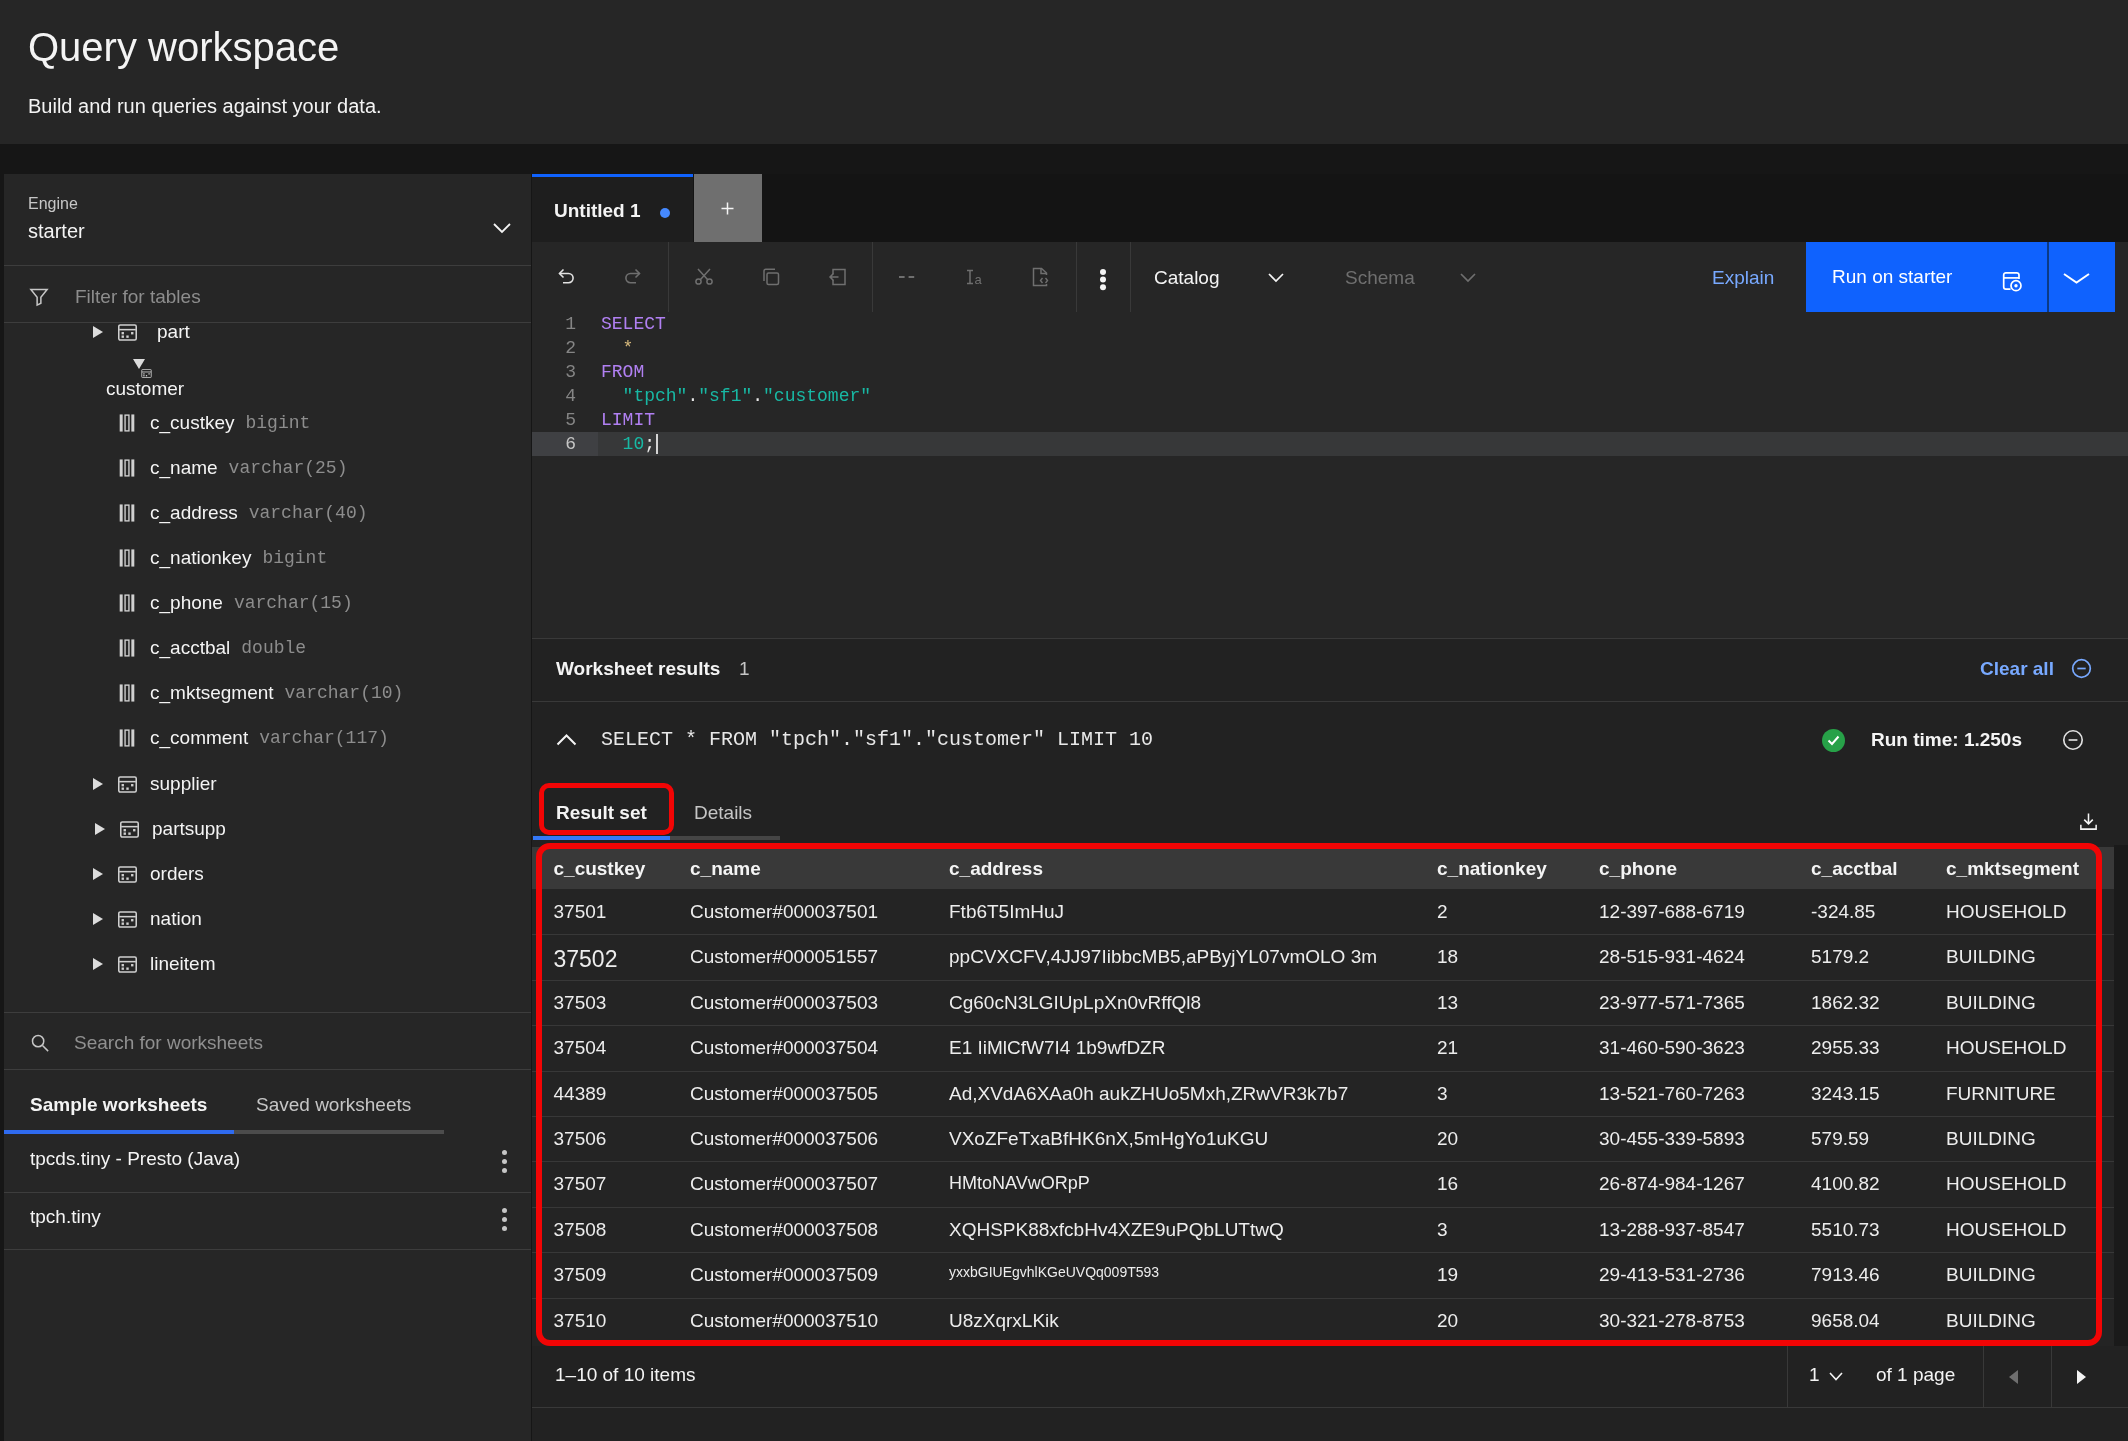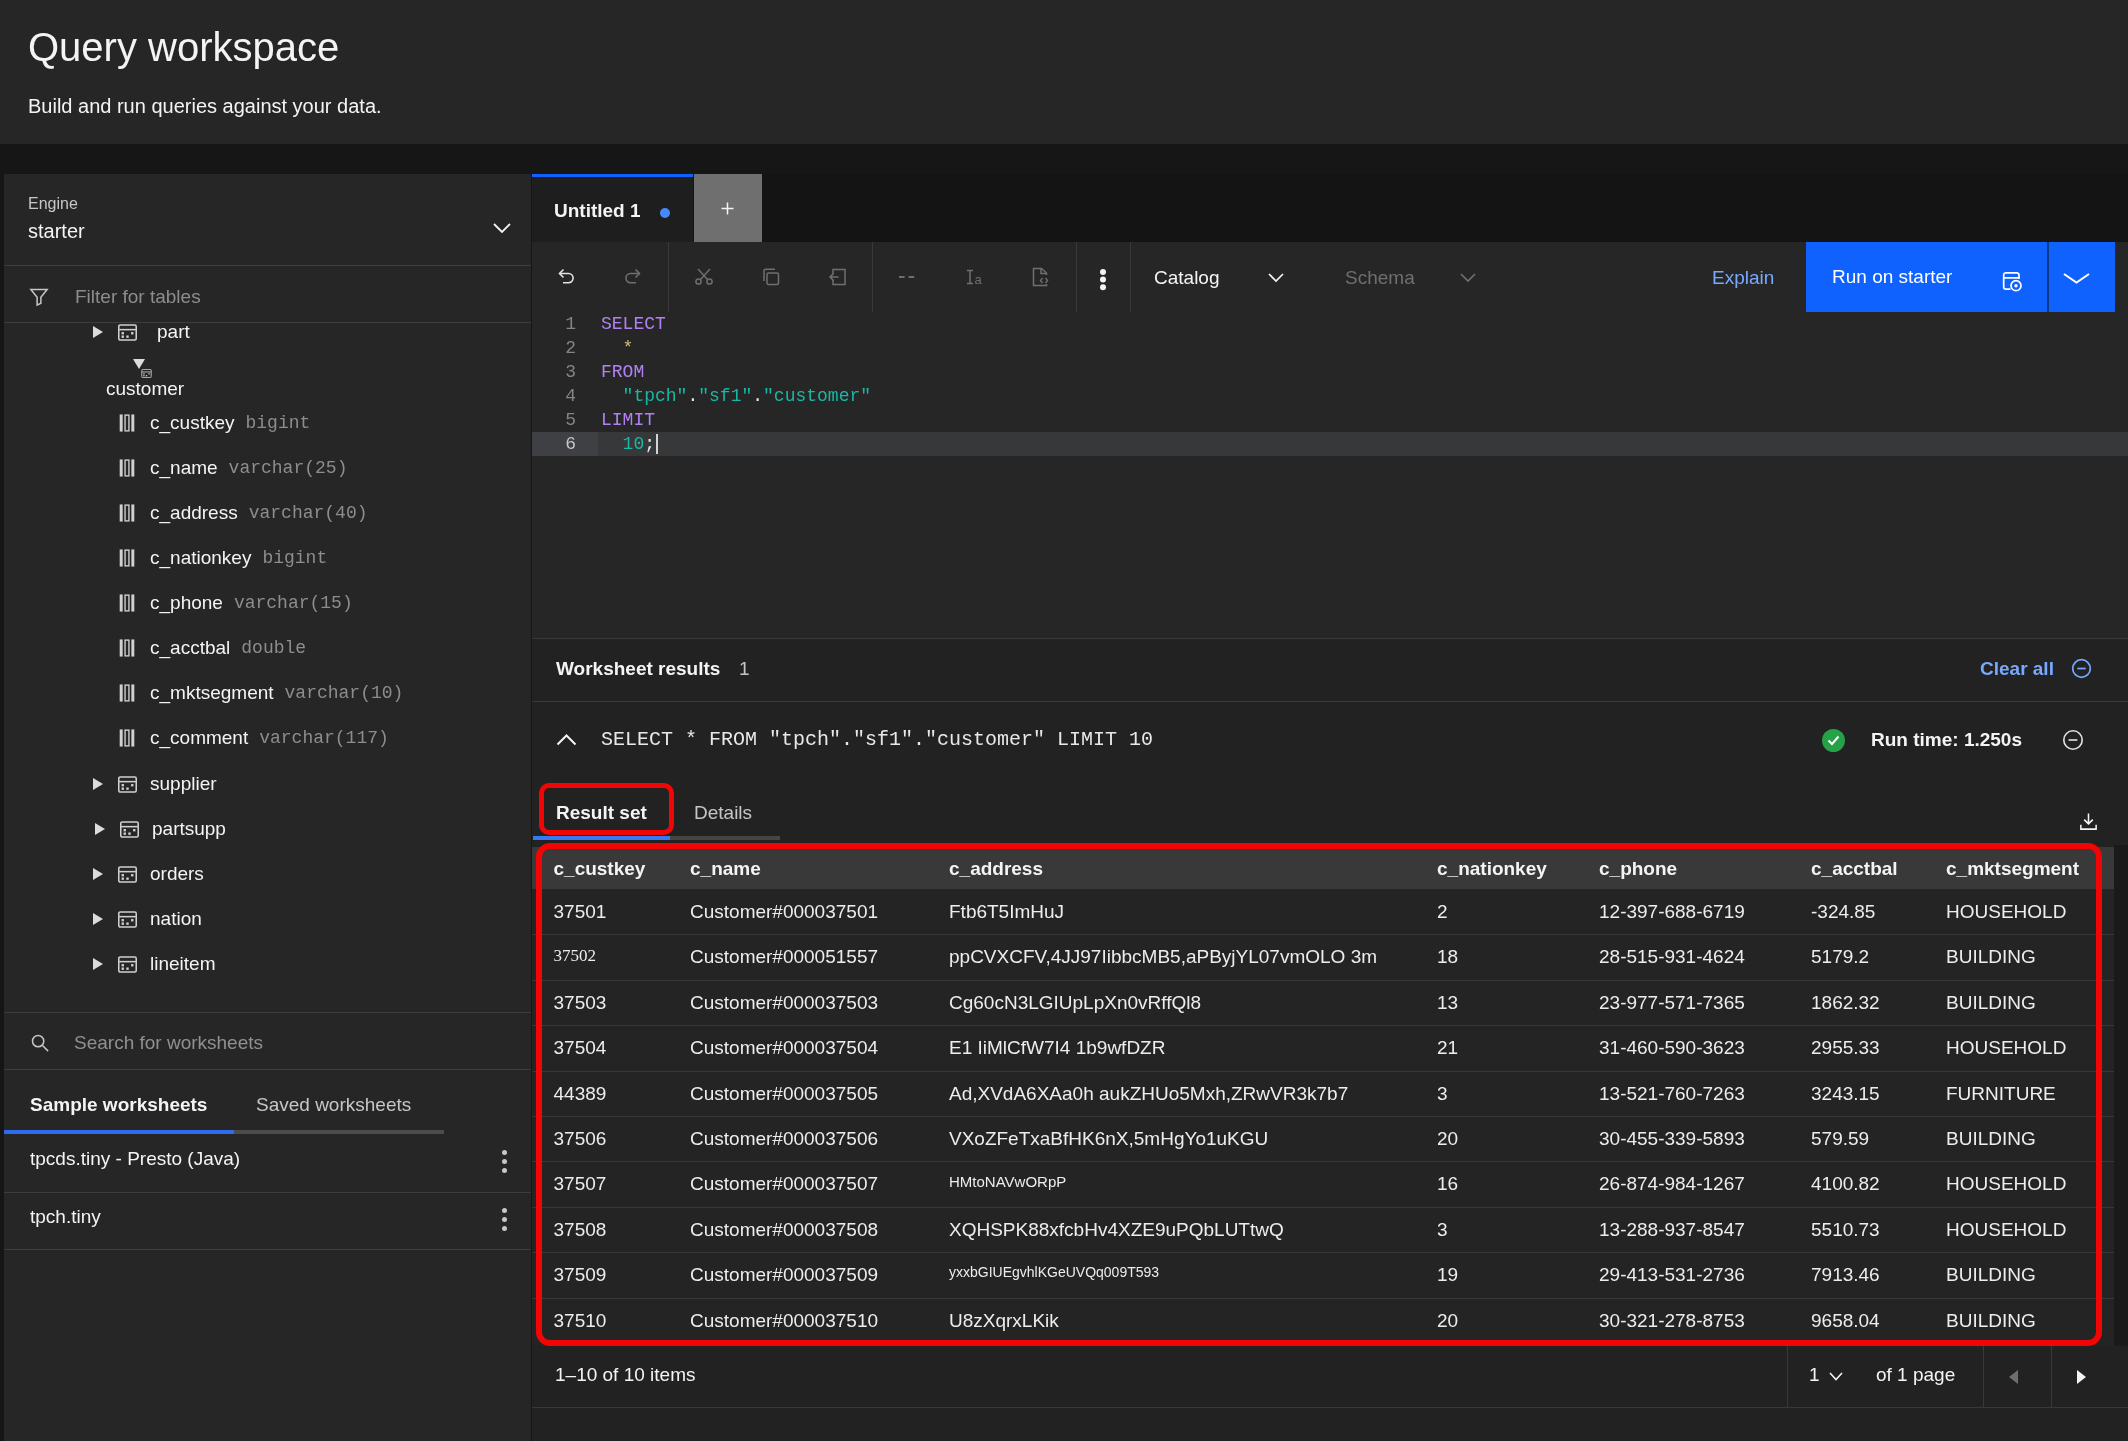--- a/index.html
+++ b/index.html
@@ -368,21 +368,21 @@
       <div class="abs" style="left:1279px;top:11px;font-size:19px;font-weight:bold;color:#f4f4f4;">c_acctbal</div>
       <div class="abs" style="left:1414px;top:11px;font-size:19px;font-weight:bold;color:#f4f4f4;">c_mktsegment</div>
       <div class="abs" style="left:21.5px;top:54px;font-size:19px;color:#ededed;">37501</div>
       <div class="abs" style="left:158px;top:54px;font-size:19px;color:#ededed;">Customer#000037501</div>
       <div class="abs" style="left:417px;top:54px;font-size:19px;color:#ededed;">Ftb6T5ImHuJ</div>
       <div class="abs" style="left:905px;top:54px;font-size:19px;color:#ededed;">2</div>
       <div class="abs" style="left:1067px;top:54px;font-size:19px;color:#ededed;">12-397-688-6719</div>
       <div class="abs" style="left:1279px;top:54px;font-size:19px;color:#ededed;">-324.85</div>
       <div class="abs" style="left:1414px;top:54px;font-size:19px;color:#ededed;">HOUSEHOLD</div>
       <div class="abs" style="left:0;top:87px;width:1582px;height:1px;background:#383838;"></div>
-      <div class="abs" style="left:21.5px;top:99px;font-size:17px;color:#ededed;font-family:Liberation Serif, serif;">37502</div>
+      <div class="abs" style="left:21.5px;top:99px;font-size:23px;color:#ededed;">37502</div>
       <div class="abs" style="left:158px;top:99px;font-size:19px;color:#ededed;">Customer#000051557</div>
       <div class="abs" style="left:417px;top:99px;font-size:19px;color:#ededed;">ppCVXCFV,4JJ97IibbcMB5,aPByjYL07vmOLO 3m</div>
       <div class="abs" style="left:905px;top:99px;font-size:19px;color:#ededed;">18</div>
       <div class="abs" style="left:1067px;top:99px;font-size:19px;color:#ededed;">28-515-931-4624</div>
       <div class="abs" style="left:1279px;top:99px;font-size:19px;color:#ededed;">5179.2</div>
       <div class="abs" style="left:1414px;top:99px;font-size:19px;color:#ededed;">BUILDING</div>
       <div class="abs" style="left:0;top:133px;width:1582px;height:1px;background:#383838;"></div>
       <div class="abs" style="left:21.5px;top:145px;font-size:19px;color:#ededed;">37503</div>
       <div class="abs" style="left:158px;top:145px;font-size:19px;color:#ededed;">Customer#000037503</div>
       <div class="abs" style="left:417px;top:145px;font-size:19px;color:#ededed;">Cg60cN3LGIUpLpXn0vRffQl8</div>
@@ -410,21 +410,21 @@
       <div class="abs" style="left:21.5px;top:281px;font-size:19px;color:#ededed;">37506</div>
       <div class="abs" style="left:158px;top:281px;font-size:19px;color:#ededed;">Customer#000037506</div>
       <div class="abs" style="left:417px;top:281px;font-size:19px;color:#ededed;">VXoZFeTxaBfHK6nX,5mHgYo1uKGU</div>
       <div class="abs" style="left:905px;top:281px;font-size:19px;color:#ededed;">20</div>
       <div class="abs" style="left:1067px;top:281px;font-size:19px;color:#ededed;">30-455-339-5893</div>
       <div class="abs" style="left:1279px;top:281px;font-size:19px;color:#ededed;">579.59</div>
       <div class="abs" style="left:1414px;top:281px;font-size:19px;color:#ededed;">BUILDING</div>
       <div class="abs" style="left:0;top:314px;width:1582px;height:1px;background:#383838;"></div>
       <div class="abs" style="left:21.5px;top:326px;font-size:19px;color:#ededed;">37507</div>
       <div class="abs" style="left:158px;top:326px;font-size:19px;color:#ededed;">Customer#000037507</div>
-      <div class="abs" style="left:417px;top:326px;font-size:15px;color:#ededed;">HMtoNAVwORpP</div>
+      <div class="abs" style="left:417px;top:326px;font-size:18px;color:#ededed;">HMtoNAVwORpP</div>
       <div class="abs" style="left:905px;top:326px;font-size:19px;color:#ededed;">16</div>
       <div class="abs" style="left:1067px;top:326px;font-size:19px;color:#ededed;">26-874-984-1267</div>
       <div class="abs" style="left:1279px;top:326px;font-size:19px;color:#ededed;">4100.82</div>
       <div class="abs" style="left:1414px;top:326px;font-size:19px;color:#ededed;">HOUSEHOLD</div>
       <div class="abs" style="left:0;top:360px;width:1582px;height:1px;background:#383838;"></div>
       <div class="abs" style="left:21.5px;top:372px;font-size:19px;color:#ededed;">37508</div>
       <div class="abs" style="left:158px;top:372px;font-size:19px;color:#ededed;">Customer#000037508</div>
       <div class="abs" style="left:417px;top:372px;font-size:19px;color:#ededed;">XQHSPK88xfcbHv4XZE9uPQbLUTtwQ</div>
       <div class="abs" style="left:905px;top:372px;font-size:19px;color:#ededed;">3</div>
       <div class="abs" style="left:1067px;top:372px;font-size:19px;color:#ededed;">13-288-937-8547</div>

